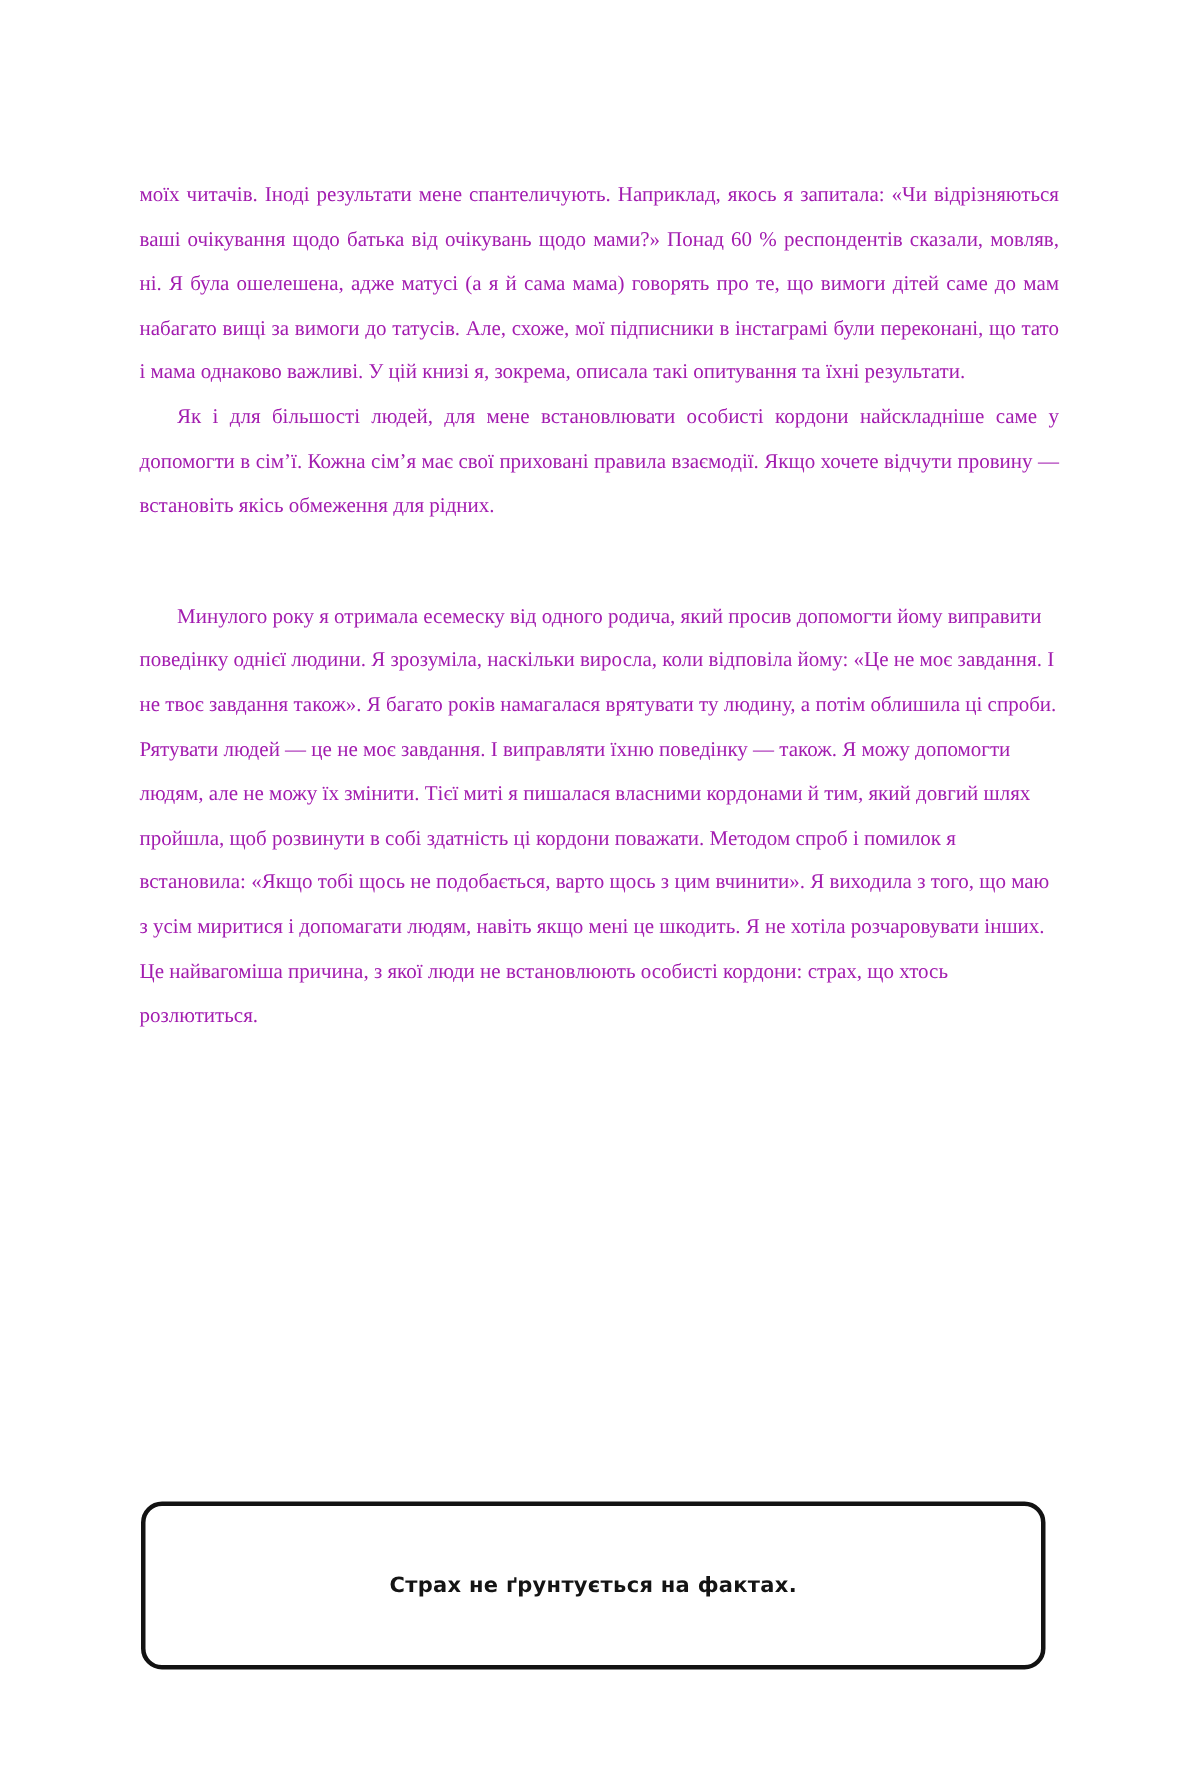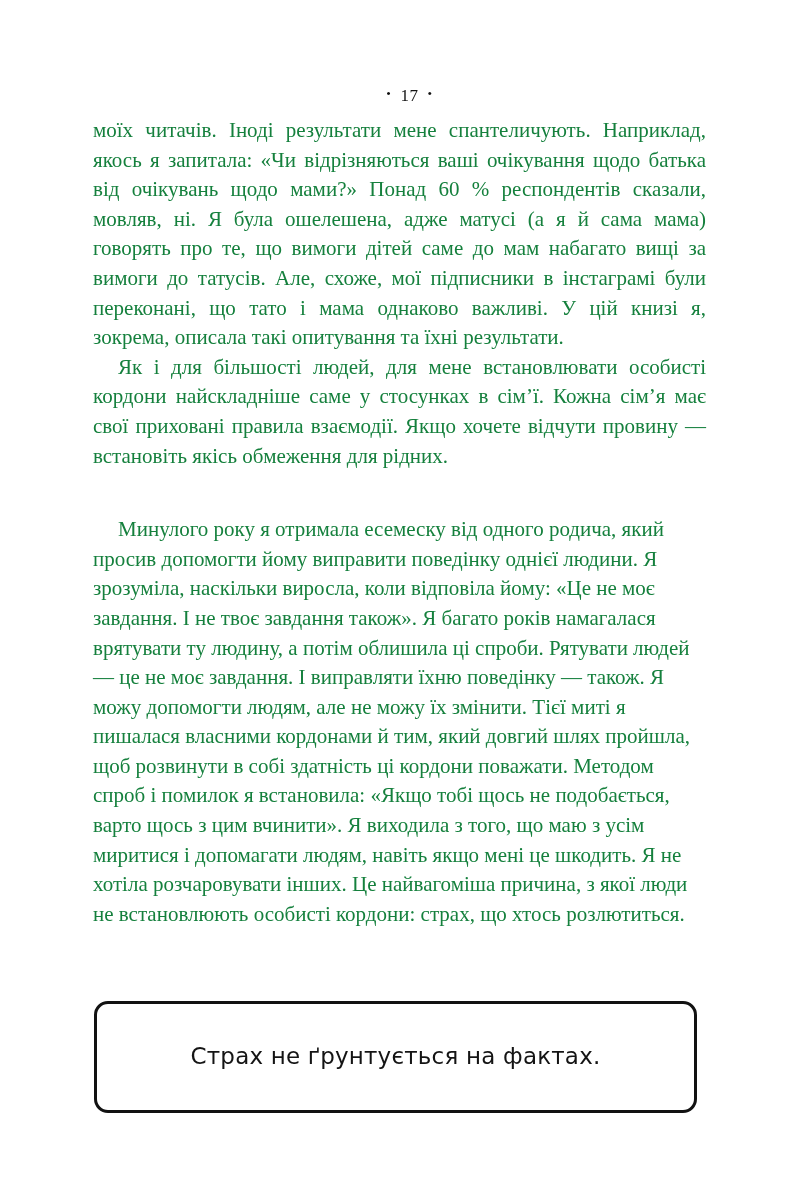--- a/index.html
+++ b/index.html
@@ -48,26 +48,26 @@
   
   .textblock {
     position: absolute;
     top: 116px;
     left: 93px;
     width: 613px;
   }
 
   .para {
     margin: 0;
-    font-size: 21px;
+    font-size: 14px;
     line-height: 29.6px;
     text-align: justify;
     text-justify: inter-word;
     text-indent: 0;
-    color: #15803d;
+    color: #a21caf;
     -webkit-font-smoothing: antialiased;
     hyphens: manual;
   }
   .para + .para {
     text-indent: 25px;
   }
   .para.last-of-block {
     text-align: left;
     margin-top: 44px;
   }
@@ -83,41 +83,38 @@
     border: 3px solid #121212;
     border-radius: 14px;
     background: #ffffff;
     display: flex;
     align-items: center;
     justify-content: center;
   }
 
   .callout-text {
     font-family: "DejaVu Sans", "Liberation Sans", sans-serif;
-    font-size: 23px;
+    font-size: 14px;
     line-height: 1.35;
     letter-spacing: 0.2px;
     color: #141414;
     text-align: center;
     padding: 0 26px;
-    font-weight: 400;
+    font-weight: 700;
   }
 </style>
 </head>
 <body>
 
 <div class="page">
 
-  <div class="folio">
-    <span class="dot">•</span><span class="num">17</span><span class="dot">•</span>
-  </div>
 
   <div class="textblock">
     <p class="para">моїх читачів. Іноді результати мене спантеличують. Наприклад, якось я запитала: «Чи відрізняються ваші очікування щодо батька від очікувань щодо мами?» Понад 60 % респондентів сказали, мовляв, ні. Я була ошелешена, адже матусі (а я й сама мама) говорять про те, що вимоги дітей саме до мам набагато вищі за вимоги до татусів. Але, схоже, мої підписники в інстаграмі були переконані, що тато і мама однаково важливі. У цій книзі я, зокрема, описала такі опитування та їхні результати.</p>
-    <p class="para">Як і для більшості людей, для мене встановлювати особисті кордони найскладніше саме у стосунках в сім’ї. Кожна сім’я має свої приховані правила взаємодії. Якщо хочете відчути провину — встановіть якісь обмеження для рідних.</p>
+    <p class="para">Як і для більшості людей, для мене встановлювати особисті кордони найскладніше саме у допомогти в сім’ї. Кожна сім’я має свої приховані правила взаємодії. Якщо хочете відчути провину — встановіть якісь обмеження для рідних.</p>
     <p class="para last-of-block">Минулого року я отримала есемеску від одного родича, який просив допомогти йому виправити поведінку однієї людини. Я зрозуміла, наскільки виросла, коли відповіла йому: «Це не моє завдання. І не твоє завдання також». Я багато років намагалася врятувати ту людину, а потім облишила ці спроби. Рятувати людей — це не моє завдання. І виправляти їхню поведінку — також. Я можу допомогти людям, але не можу їх змінити. Тієї миті я пишалася власними кордонами й тим, який довгий шлях пройшла, щоб розвинути в собі здатність ці кордони поважати. Методом спроб і помилок я встановила: «Якщо тобі щось не подобається, варто щось з цим вчинити». Я виходила з того, що маю з усім миритися і допомагати людям, навіть якщо мені це шкодить. Я не хотіла розчаровувати інших. Це найвагоміша причина, з якої люди не встановлюють особисті кордони: страх, що хтось розлютиться.</p>
   </div>
 
   <div class="callout">
     <div class="callout-text">Страх не ґрунтується на фактах.</div>
   </div>
 
 </div>
 
 </body></html>

